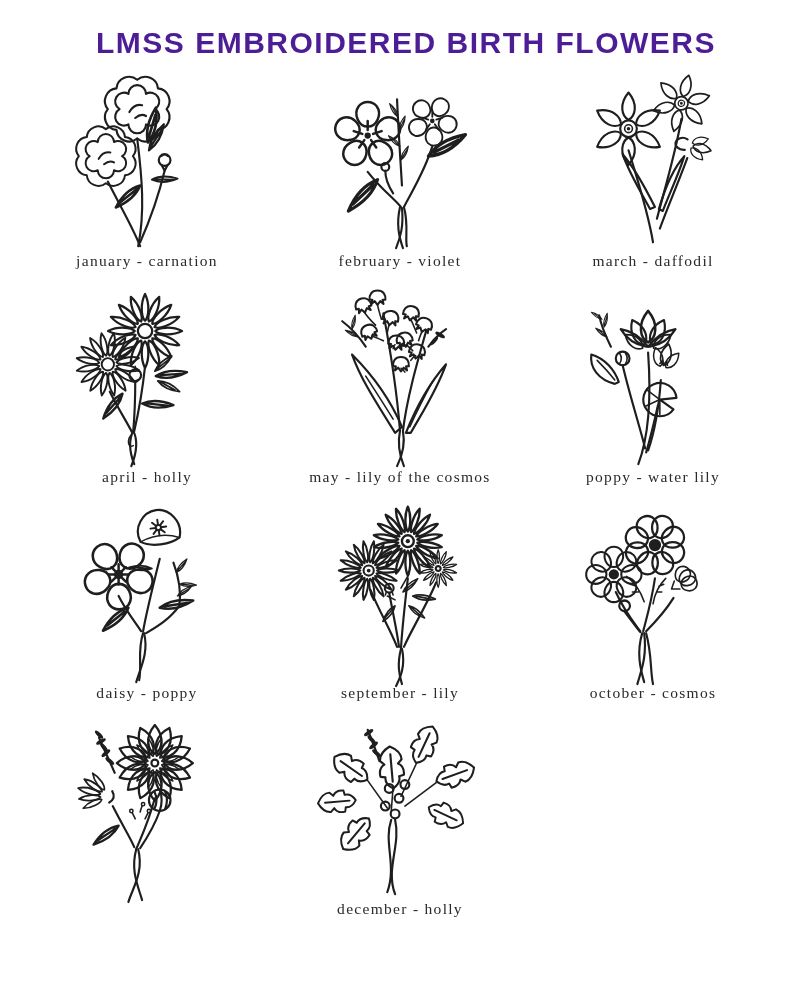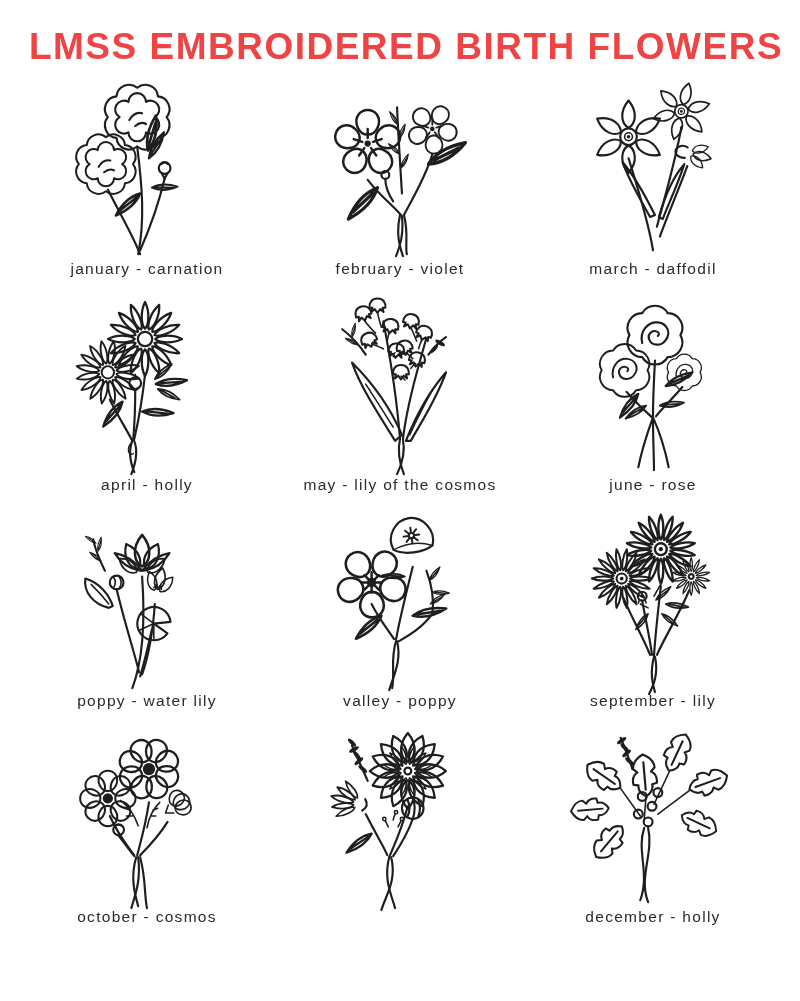--- a/index.html
+++ b/index.html
@@ -1,20 +1,20 @@
 <!DOCTYPE html>
 <html><head>
 <meta charset="utf-8">
 <style>
   html,body{margin:0;padding:0;background:#ffffff;}
   body{width:800px;height:1001px;overflow:hidden;font-family:"Liberation Sans",sans-serif;color:#1e1e1e;}
   .poster{width:800px;height:1001px;display:flex;flex-direction:column;align-items:center;}
-  h1.title{margin:26px 0 10px 12px;font-size:37px;font-weight:800;letter-spacing:1.5px;color:#ef4444;text-align:center;white-space:nowrap;}
+  h1.title{margin:26px 0 10px 12px;font-size:30px;font-weight:800;letter-spacing:1.5px;color:#4c1d95;text-align:center;white-space:nowrap;}
   .grid{display:grid;grid-template-columns:repeat(3,253px);grid-auto-rows:216px;width:760px;justify-content:center;}
-  .cell{display:flex;flex-direction:column;align-items:center;justify-content:flex-start;}
+  .cell{display:flex;flex-direction:column;align-items:center;justify-content:flex-start;font-family:Liberation Serif, serif;}
   .flower{width:186px;height:186px;flex:0 0 auto;}
   .cap{font-size:15.5px;letter-spacing:1.3px;color:#2a2a2a;margin-top:-4px;white-space:nowrap;}
   
   .flower path,.flower circle,.flower ellipse,.flower use,.flower g{stroke:#1e1e1e;stroke-width:2.2;fill:none;stroke-linecap:round;stroke-linejoin:round;}
   .flower .fill,.flower .fill *{fill:#1e1e1e;stroke:none;}
   .flower .thin{stroke-width:1.6;}
   .defs{position:absolute;width:0;height:0;overflow:hidden;}
 </style>
 </head>
 <body>
@@ -250,44 +250,20 @@
         <use href="#bell" transform="translate(91,60) rotate(8) scale(0.95)"></use>
         <use href="#bell" transform="translate(106,30) rotate(10) scale(0.95)"></use>
         <use href="#bell" transform="translate(119,42) rotate(20) scale(0.95)"></use>
         <use href="#bell" transform="translate(100,57) rotate(-10) scale(0.95)"></use>
         <use href="#bell" transform="translate(112,69) rotate(12) scale(0.95)"></use>
         <use href="#bell" transform="translate(96,82) scale(0.95)"></use>
       </svg>
       <div class="cap">may - lily of the cosmos</div>
     </div>
 
-    <div class="cell">
-      <svg class="flower" viewBox="0 0 190 190">
-        <path d="M97,68 C96,88 95,105 95,124"></path>
-        <path d="M68,100 C78,112 88,120 94,126"></path>
-        <path d="M125,95 C114,108 103,118 98,125"></path>
-        <path d="M95,126 C87,148 83,162 80,177"></path>
-        <path d="M95,126 C95,150 96,164 96,180"></path>
-        <path d="M95,126 C104,146 108,162 111,177"></path>
-        <use href="#leaf" transform="translate(80,102) rotate(150) scale(1.05)"></use>
-        <use href="#leaf" transform="translate(108,94) rotate(-5) scale(1.05)"></use>
-        <use href="#leaf" transform="translate(88,114) rotate(170) scale(0.85)"></use>
-        <use href="#leaf" transform="translate(102,114) rotate(15) scale(0.85)"></use>
-        <g transform="translate(97,42)">
-            <use href="#rose"></use>
-          </g>
-        <g transform="translate(66,78) scale(0.9)">
-            <use href="#rose"></use>
-          </g>
-        <g transform="translate(127,80) scale(0.62)">
-            <use href="#rose"></use>
-          </g>
-      </svg>
-      <div class="cap">june - rose</div>
-    </div>
 
     <div class="cell">
       <svg class="flower" viewBox="0 0 190 190">
         <path d="M90,68 C93,110 92,150 80,182"></path>
         <path d="M64,81 C72,115 82,145 87,166"></path>
         <path d="M103,96 C101,125 97,148 90,168"></path>
         <path d="M100,122 C96,140 92,156 88,170"></path>
         <path d="M52,62 C46,50 42,40 40,30"></path>
         <use href="#leaf" transform="translate(48,52) rotate(-120) scale(0.5)"></use>
         <use href="#leaf" transform="translate(45,42) rotate(-55) scale(0.5)"></use>
@@ -345,21 +321,21 @@
               <use href="#pt-round" transform="rotate(35) scale(1.2)"></use>
               <use href="#pt-round" transform="rotate(107) scale(1.2)"></use>
               <use href="#pt-round" transform="rotate(179) scale(1.2)"></use>
               <use href="#pt-round" transform="rotate(251) scale(1.2)"></use>
               <use href="#pt-round" transform="rotate(323) scale(1.2)"></use>
             </g>
           <use href="#fringe" transform="scale(1.15)"></use>
           <circle class="fill" r="4"></circle>
         </g>
       </svg>
-      <div class="cap">valley - poppy</div>
+      <div class="cap">daisy - poppy</div>
     </div>
 
     <div class="cell">
       <svg class="flower" viewBox="0 0 190 190">
         <path d="M103,78 C100,105 97,130 96,150"></path>
         <path d="M65,90 C74,112 85,130 92,148"></path>
         <path d="M132,82 C122,106 108,128 99,148"></path>
         <path d="M84,93 C88,115 92,132 94,148"></path>
         <path d="M96,150 C92,166 94,176 97,186"></path>
         <path d="M97,150 C101,168 95,180 91,188"></path>

